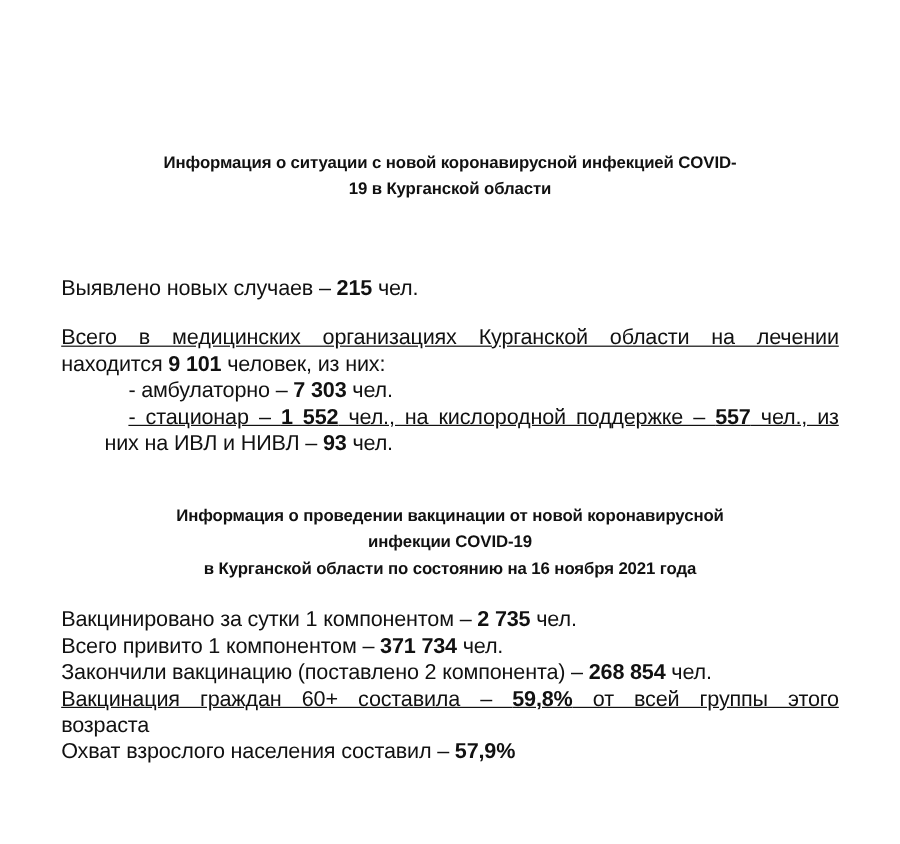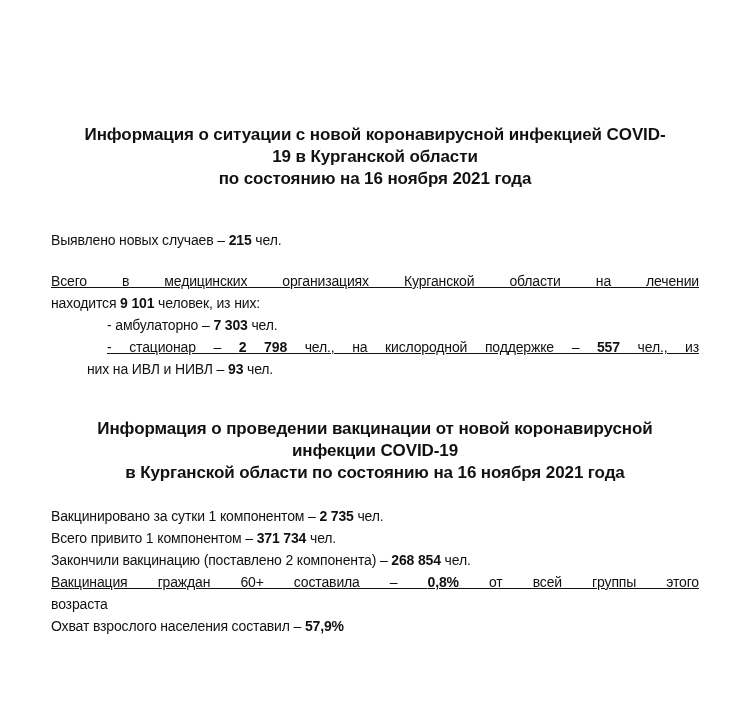--- a/index.html
+++ b/index.html
@@ -16,29 +16,29 @@
       color: #111111;
     }
     .page {
       position: absolute;
       left: 51px;
       top: 0;
       width: 648px;
     }
     .heading {
       font-weight: bold;
-      font-size: 17px;
+      font-size: 14px;
       line-height: 22px;
       text-align: center;
       margin: 0;
       letter-spacing: -0.1px;
     }
     .heading .hline { display: block; }
     .para {
-      font-size: 14px;
+      font-size: 18px;
       line-height: 22px;
       margin: 0;
       letter-spacing: -0.15px;
     }
     .justify-line {
       text-align: justify;
       text-align-last: justify;
       display: block;
       text-decoration: underline;
     }
@@ -52,41 +52,40 @@
     #vacc .para { margin: 0; }
   </style>
 </head>
 <body>
 
 <div class="page">
 
   <h2 id="h1" class="heading">
     <span class="hline">Информация о ситуации с новой коронавирусной инфекцией COVID-</span>
     <span class="hline">19 в Курганской области</span>
-    <span class="hline">по состоянию на 16 ноября 2021 года</span>
   </h2>
 
   <p id="p-new" class="para"><span>Выявлено новых случаев – </span><b>215</b><span> чел.</span></p>
 
   <div id="p-total">
     <span class="para justify-line">Всего в медицинских организациях Курганской области на лечении</span>
     <span class="para" style="display:block;"><span>находится </span><b>9 101</b><span> человек, из них:</span></span>
     <span class="para indent"><span>- амбулаторно – </span><b>7 303</b><span> чел.</span></span>
-    <span class="para indent justify-line"><span>- стационар – </span><b>2 798</b><span> чел., на кислородной поддержке – </span><b>557</b><span> чел., из</span></span>
+    <span class="para indent justify-line"><span>- стационар – </span><b>1 552</b><span> чел., на кислородной поддержке – </span><b>557</b><span> чел., из</span></span>
     <span class="para" style="display:block;margin-left:36px;"><span>них на ИВЛ и НИВЛ – </span><b>93</b><span> чел.</span></span>
   </div>
 
   <h2 id="h2" class="heading">
     <span class="hline">Информация о проведении вакцинации от новой коронавирусной</span>
     <span class="hline">инфекции COVID-19</span>
     <span class="hline">в Курганской области по состоянию на 16 ноября 2021 года</span>
   </h2>
 
   <div id="vacc">
     <p class="para"><span>Вакцинировано за сутки 1 компонентом – </span><b>2 735</b><span> чел.</span></p>
     <p class="para"><span>Всего привито 1 компонентом – </span><b>371 734</b><span> чел.</span></p>
     <p class="para"><span>Закончили вакцинацию (поставлено 2 компонента) – </span><b>268 854</b><span> чел.</span></p>
-    <p class="para justify-line"><span>Вакцинация граждан 60+ составила – </span><b>0,8%</b><span> от всей группы этого</span></p>
+    <p class="para justify-line"><span>Вакцинация граждан 60+ составила – </span><b>59,8%</b><span> от всей группы этого</span></p>
     <p class="para">возраста</p>
     <p class="para"><span>Охват взрослого населения составил – </span><b>57,9%</b></p>
   </div>
 
 </div>
 
 </body></html>

